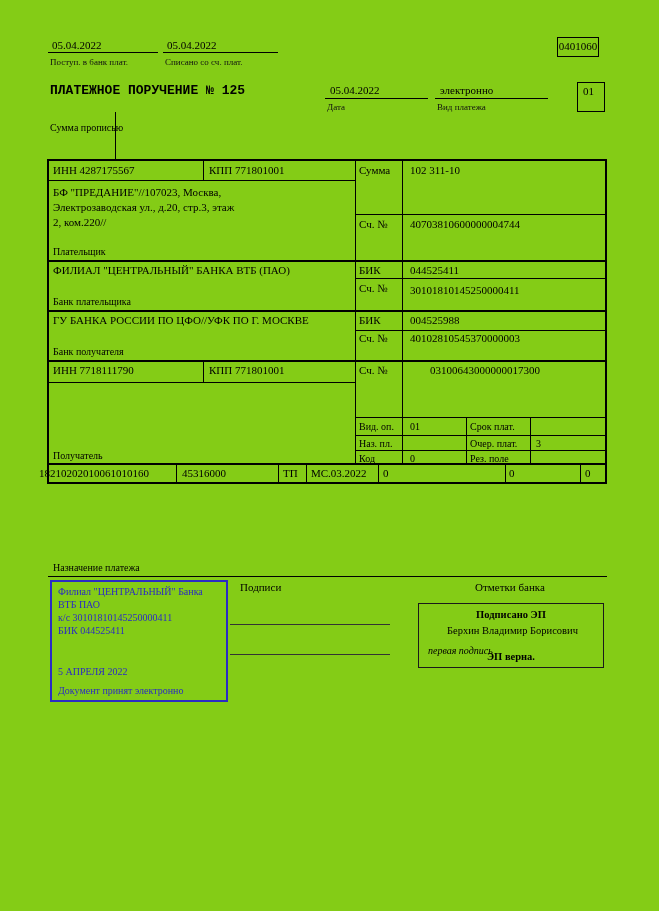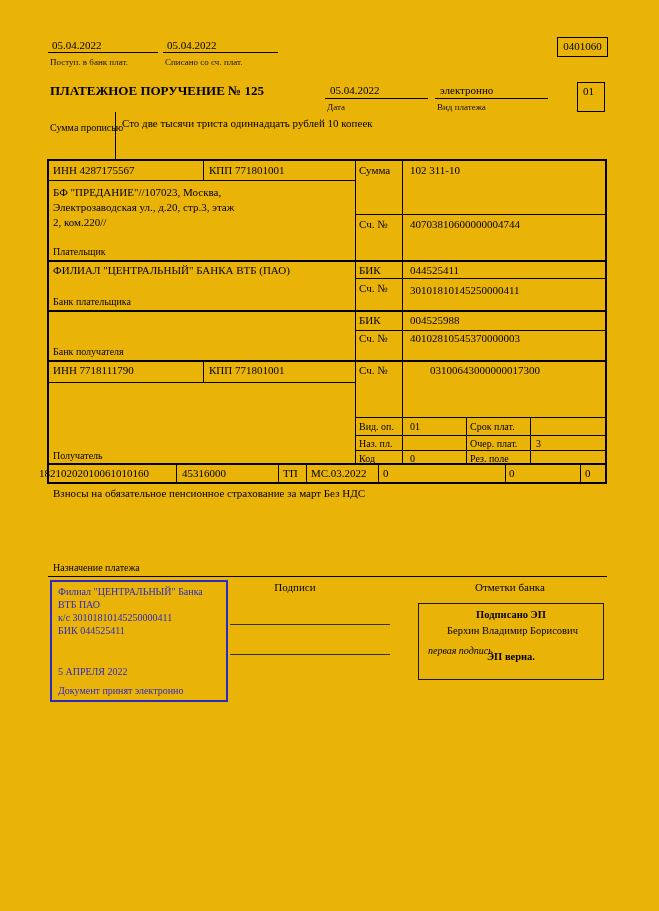--- a/index.html
+++ b/index.html
@@ -1,65 +1,64 @@
 <!DOCTYPE html>
 <html><head>
 <meta charset="utf-8">
 <style>
   html,body{margin:0;padding:0;background:#fff;}
-  .page{position:relative;width:659px;height:911px;background:#eab308;overflow:hidden;
+  .page{position:relative;width:659px;height:911px;background:#84cc16;overflow:hidden;
         font-family:"Liberation Serif", serif;color:#000;}
   .t{position:absolute;font-size:11px;line-height:13px;white-space:nowrap;}
   .wrap{white-space:normal;margin-top:8px;}
   .lbl{position:absolute;font-size:10px;line-height:12px;white-space:nowrap;}
   .cap{position:absolute;font-size:9px;line-height:11px;white-space:nowrap;color:#111;}
-  .title{position:absolute;font-family:Liberation Serif, serif;font-weight:bold;font-size:13px;white-space:nowrap;}
+  .title{position:absolute;font-family:Liberation Mono, monospace;font-weight:bold;font-size:13px;white-space:nowrap;}
   .hl,.vl{position:absolute;background:#000;}
   .box{position:absolute;border:1.5px solid #000;box-sizing:border-box;}
   .mini{font-size:10px;}
   .stamp{position:absolute;left:50px;top:580px;width:178px;height:122px;border:2px solid #2b2bc4;
          box-sizing:border-box;color:#2b2bc4;font-size:10px;line-height:13px;padding:3px 2px 2px 6px;}
   .stamp .note{position:absolute;left:6px;bottom:3px;}
-  .esign{position:absolute;left:418px;top:603px;width:186px;height:77px;border:1.5px solid #1a1a1a;
+  .esign{position:absolute;left:418px;top:603px;width:186px;height:65px;border:1.5px solid #1a1a1a;
          box-sizing:border-box;font-size:10.5px;}
   .esign .etitle{position:absolute;left:0;right:0;top:5px;text-align:center;font-weight:bold;}
   .esign .ename{position:absolute;left:6px;top:21px;margin-left:22px;}
   .esign .ekind{position:absolute;left:9px;top:34px;font-style:italic;font-size:10px;margin-top:7px;}
   .esign .everif{position:absolute;left:0;right:0;top:47px;text-align:center;font-weight:bold;}
 </style>
 </head>
 <body>
 
 <div class="page">
 
   <div class="t" style="left:52px;top:39px">05.04.2022</div>
   <div class="hl" style="left:48px;top:52px;width:110px;height:1px"></div>
   <div class="cap" style="left:50px;top:57px">Поступ. в банк плат.</div>
 
   <div class="t" style="left:167px;top:39px">05.04.2022</div>
   <div class="hl" style="left:163px;top:52px;width:115px;height:1px"></div>
   <div class="cap" style="left:165px;top:57px">Списано со сч. плат.</div>
 
-  <div class="box" style="left:557px;top:37px;width:51px;height:20px;text-align:center;font-size:11px;line-height:17px">0401060</div>
+  <div class="box" style="left:557px;top:37px;width:42px;height:20px;text-align:center;font-size:11px;line-height:17px">0401060</div>
 
   <div class="title" style="left:50px;top:83px">ПЛАТЕЖНОЕ ПОРУЧЕНИЕ № 125</div>
 
   <div class="t" style="left:330px;top:84px">05.04.2022</div>
   <div class="hl" style="left:325px;top:98px;width:103px;height:1px"></div>
   <div class="cap" style="left:327px;top:102px">Дата</div>
 
   <div class="t" style="left:440px;top:84px">электронно</div>
   <div class="hl" style="left:435px;top:98px;width:113px;height:1px"></div>
   <div class="cap" style="left:437px;top:102px">Вид платежа</div>
 
   <div class="box" style="left:577px;top:82px;width:28px;height:30px;padding:2px 0 0 5px;font-size:11px">01</div>
 
   <div class="lbl wrap" style="left:50px;top:114px;width:58px">Сумма прописью</div>
   <div class="vl" style="left:115px;top:112px;width:1px;height:48px"></div>
-  <div class="t" style="left:122px;top:117px">Сто две тысячи триста одиннадцать рублей 10 копеек</div>
 
   <div class="hl" style="left:47px;top:159px;width:560px;height:2px"></div>
   <div class="hl" style="left:48px;top:180px;width:307px;height:1px"></div>
   <div class="hl" style="left:355px;top:214px;width:251px;height:1px"></div>
   <div class="hl" style="left:47px;top:260px;width:560px;height:2px"></div>
   <div class="hl" style="left:355px;top:278px;width:251px;height:1px"></div>
   <div class="hl" style="left:47px;top:310px;width:560px;height:2px"></div>
   <div class="hl" style="left:355px;top:330px;width:251px;height:1px"></div>
   <div class="hl" style="left:47px;top:360px;width:560px;height:2px"></div>
   <div class="hl" style="left:48px;top:382px;width:307px;height:1px"></div>
@@ -97,20 +96,21 @@
   <div class="t" style="left:359px;top:218px">Сч. №</div>
   <div class="t" style="left:410px;top:218px">40703810600000004744</div>
 
   <div class="t" style="left:53px;top:264px">ФИЛИАЛ "ЦЕНТРАЛЬНЫЙ" БАНКА ВТБ (ПАО)</div>
   <div class="t" style="left:359px;top:264px">БИК</div>
   <div class="t" style="left:410px;top:264px">044525411</div>
   <div class="t" style="left:359px;top:282px">Сч. №</div>
   <div class="t" style="left:410px;top:284px">30101810145250000411</div>
   <div class="lbl" style="left:53px;top:296px">Банк плательщика</div>
 
+  <div class="t" style="left:53px;top:314px">ГУ БАНКА РОССИИ ПО ЦФО//УФК ПО Г. МОСКВЕ</div>
   <div class="t" style="left:359px;top:314px">БИК</div>
   <div class="t" style="left:410px;top:314px">004525988</div>
   <div class="t" style="left:359px;top:332px">Сч. №</div>
   <div class="t" style="left:410px;top:332px">40102810545370000003</div>
   <div class="lbl" style="left:53px;top:346px">Банк получателя</div>
 
   <div class="t" style="left:53px;top:364px">ИНН 7718111790</div>
   <div class="t" style="left:209px;top:364px">КПП 771801001</div>
   <div class="t" style="left:359px;top:364px">Сч. №</div>
   <div class="t" style="left:430px;top:364px">03100643000000017300</div>
@@ -127,25 +127,24 @@
   <div class="t mini" style="left:470px;top:452px">Рез. поле</div>
 
   <div class="t" style="left:39px;top:467px">18210202010061010160</div>
   <div class="t" style="left:182px;top:467px">45316000</div>
   <div class="t" style="left:283px;top:467px">ТП</div>
   <div class="t" style="left:311px;top:467px">МС.03.2022</div>
   <div class="t" style="left:383px;top:467px">0</div>
   <div class="t" style="left:509px;top:467px">0</div>
   <div class="t" style="left:585px;top:467px">0</div>
 
-  <div class="t" style="left:53px;top:487px">Взносы на обязательное пенсионное страхование за март Без НДС</div>
   <div class="lbl" style="left:53px;top:562px">Назначение платежа</div>
   <div class="hl" style="left:48px;top:576px;width:559px;height:1px"></div>
 
-  <div class="t" style="left:240px;top:581px;width:110px;text-align:center">Подписи</div>
+  <div class="t" style="left:240px;top:581px;width:110px;">Подписи</div>
   <div class="t" style="left:430px;top:581px;width:160px;text-align:center">Отметки банка</div>
 
   <div class="hl" style="left:230px;top:624px;width:160px;height:1px;background:#333"></div>
   <div class="hl" style="left:230px;top:654px;width:160px;height:1px;background:#333"></div>
 
   <div class="stamp">
     <div>Филиал "ЦЕНТРАЛЬНЫЙ" Банка</div>
     <div>ВТБ ПАО</div>
     <div>к/с 30101810145250000411</div>
     <div>БИК 044525411</div>

